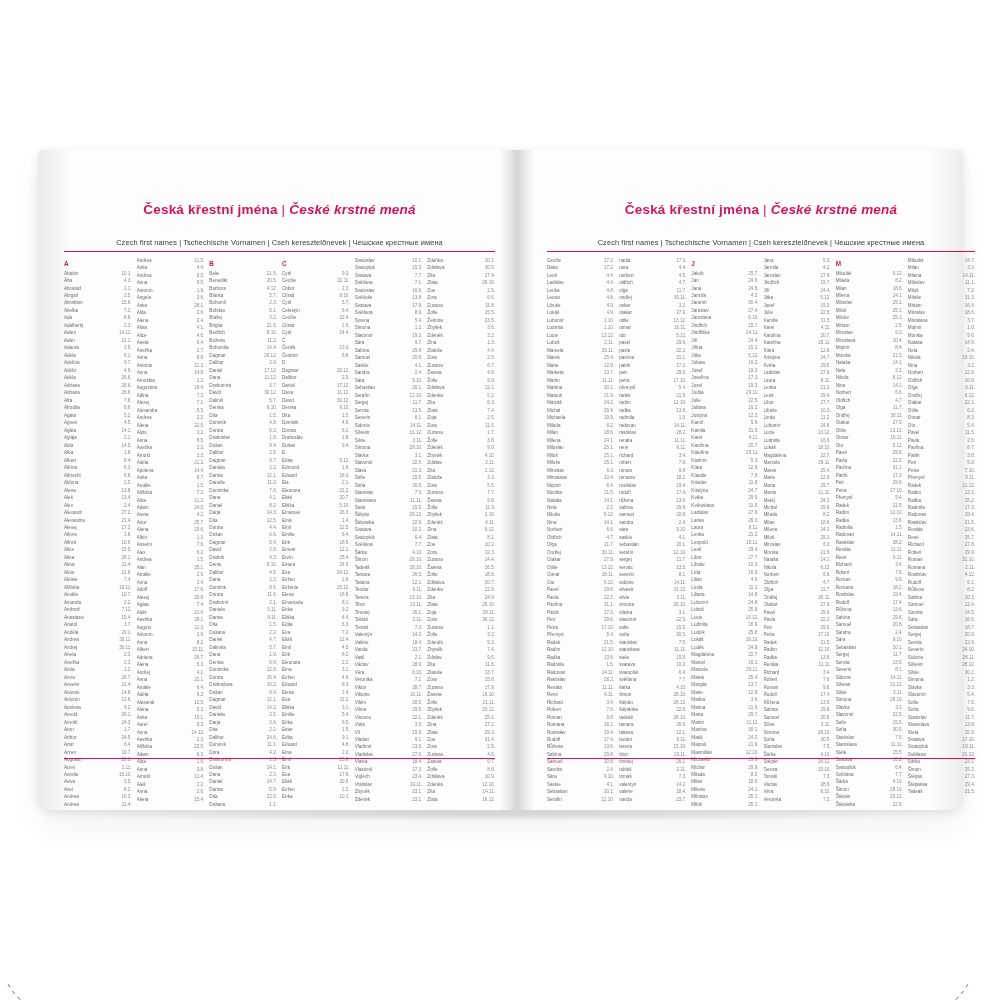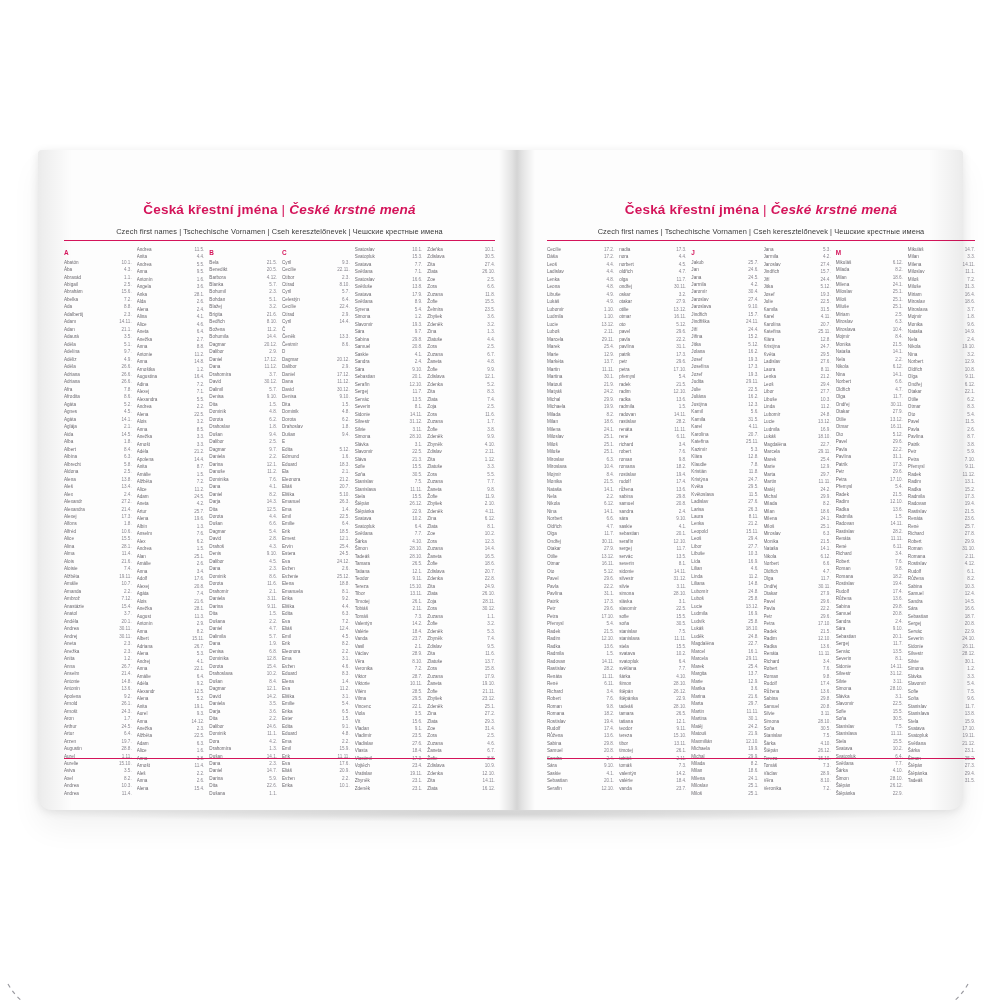--- a/index.html
+++ b/index.html
@@ -57,21 +57,21 @@
     font-size:13.5px;
     letter-spacing:.2px;
     margin-top:52px;
   }
   .title .sep{font-weight:normal;color:#d4145a;}
   .title .it{font-style:italic;}
   .subtitle{
     text-align:center;
     color:#3a3a3a;
     font-size:7.4px;
-    margin-top:10px;
+    margin-top:21px;
     letter-spacing:.1px;
   }
   .rule{
     margin:4px 12px 0 12px;
     border-top:1px solid #d4145a;
     height:0;
   }
 
   
   .cols{

